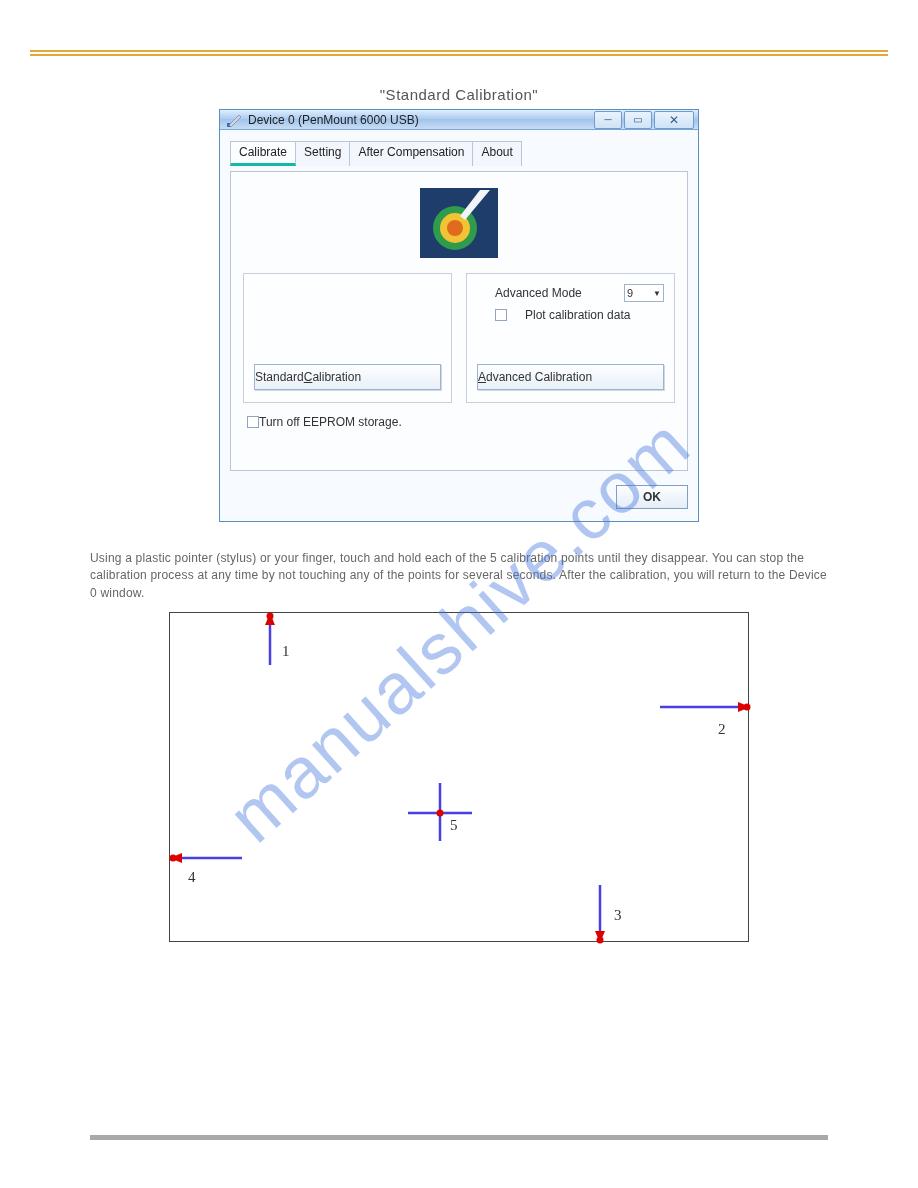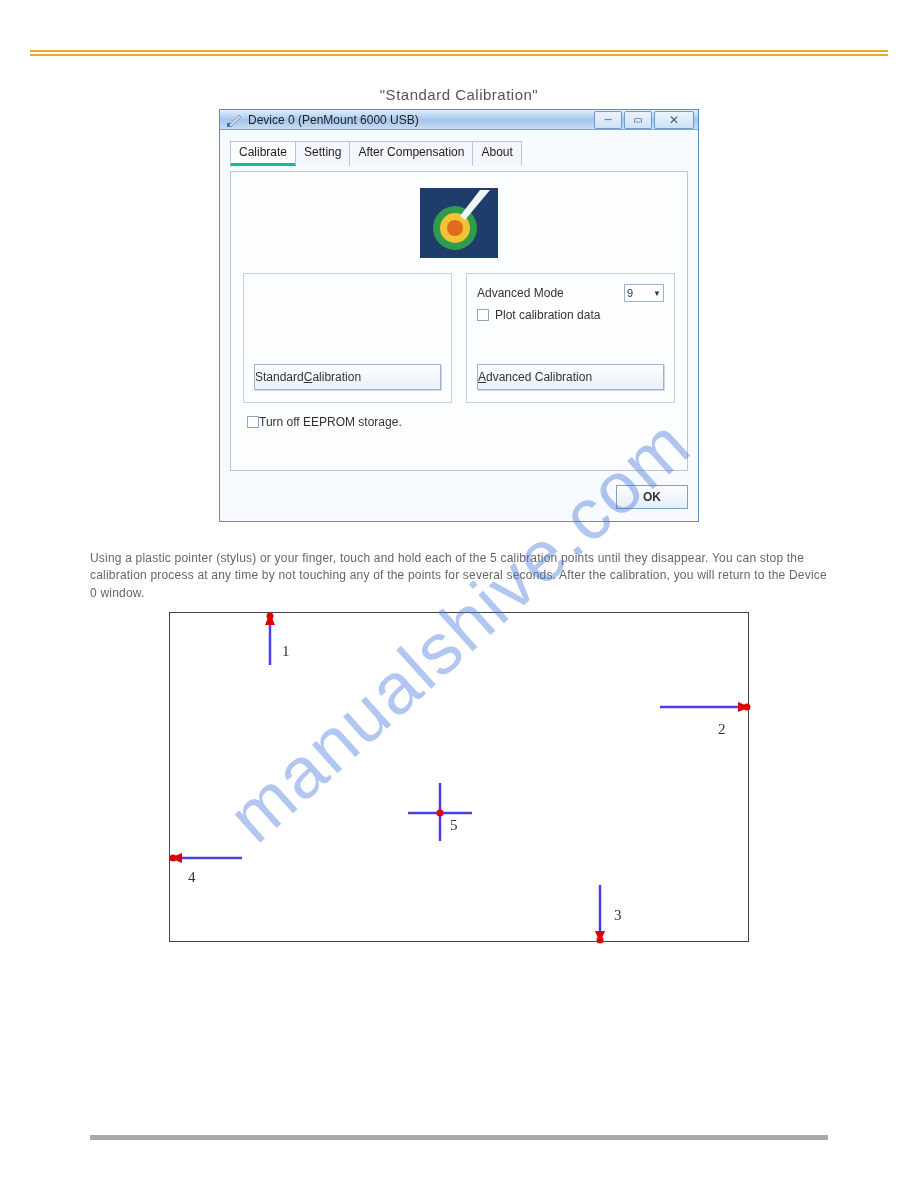--- a/index.html
+++ b/index.html
@@ -114,32 +114,32 @@
   .panel {
     flex: 1;
     border: 1px solid #c6d0dd;
     padding: 10px 10px 12px 10px;
     display: flex;
     flex-direction: column;
     justify-content: space-between;
     min-height: 130px;
     background: #fcfeff;
   }
-  .panel-top { font-size: 12px; }
+  .panel-top { font-size: 12px; margin-left: 18px; }
   .advline { display: flex; align-items: center; justify-content: space-between; margin-bottom: 6px; }
   .select {
     border: 1px solid #9fb4cc;
     width: 40px; height: 18px;
     font-size: 11px;
     padding: 0 2px;
     background: #fff;
     display: flex; align-items: center; justify-content: space-between;
   }
   .select .arrow { font-size: 8px; color: #333; }
-  .chk { display: flex; align-items: center; gap: 6px; font-size: 12px; margin-top: 2px; }
+  .chk { display: flex; align-items: center; gap: 18px; font-size: 12px; margin-top: 2px; }
   .chkbox {
     width: 12px; height: 12px; border: 1px solid #8ea6c2; background: #fff;
   }
   .btn {
     border: 1px solid #9fb4cc;
     background: linear-gradient(#fdfeff,#e9f0f9);
     height: 26px;
     font-size: 12px;
     display: flex; align-items: center; justify-content: flex-start;
     box-shadow: 1px 1px 0 #cfd9e6;

